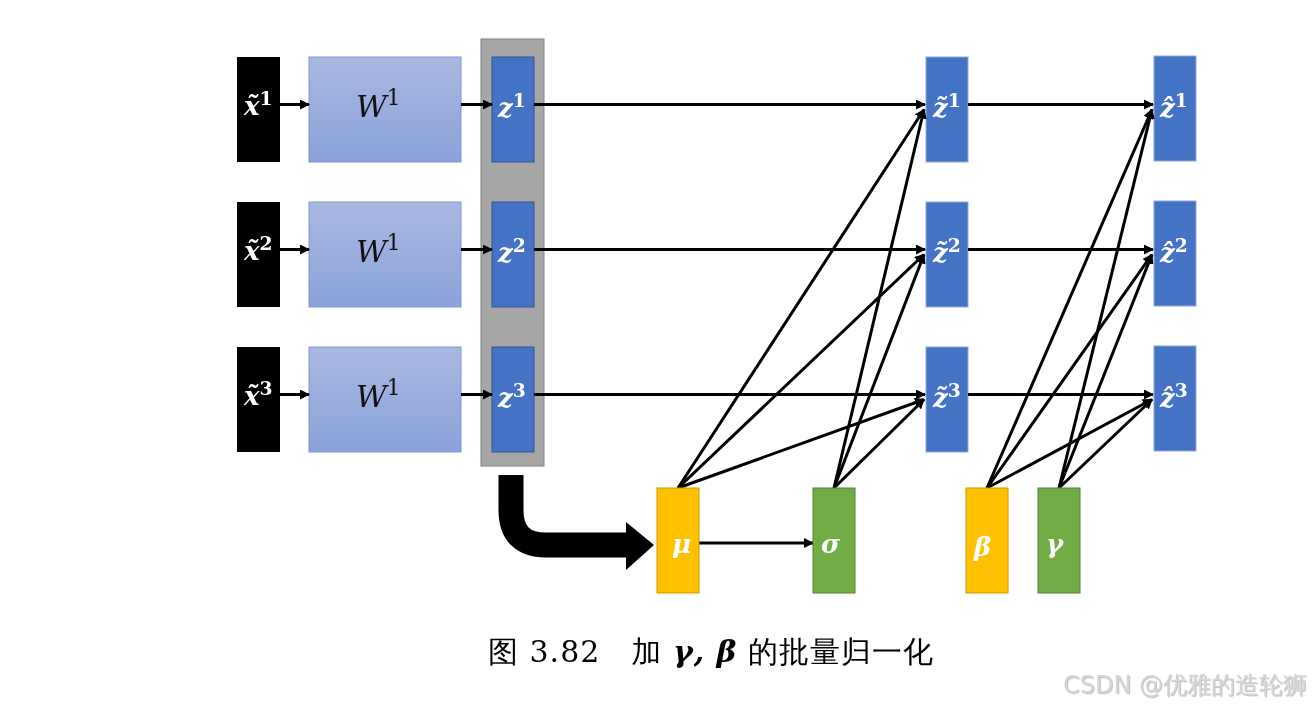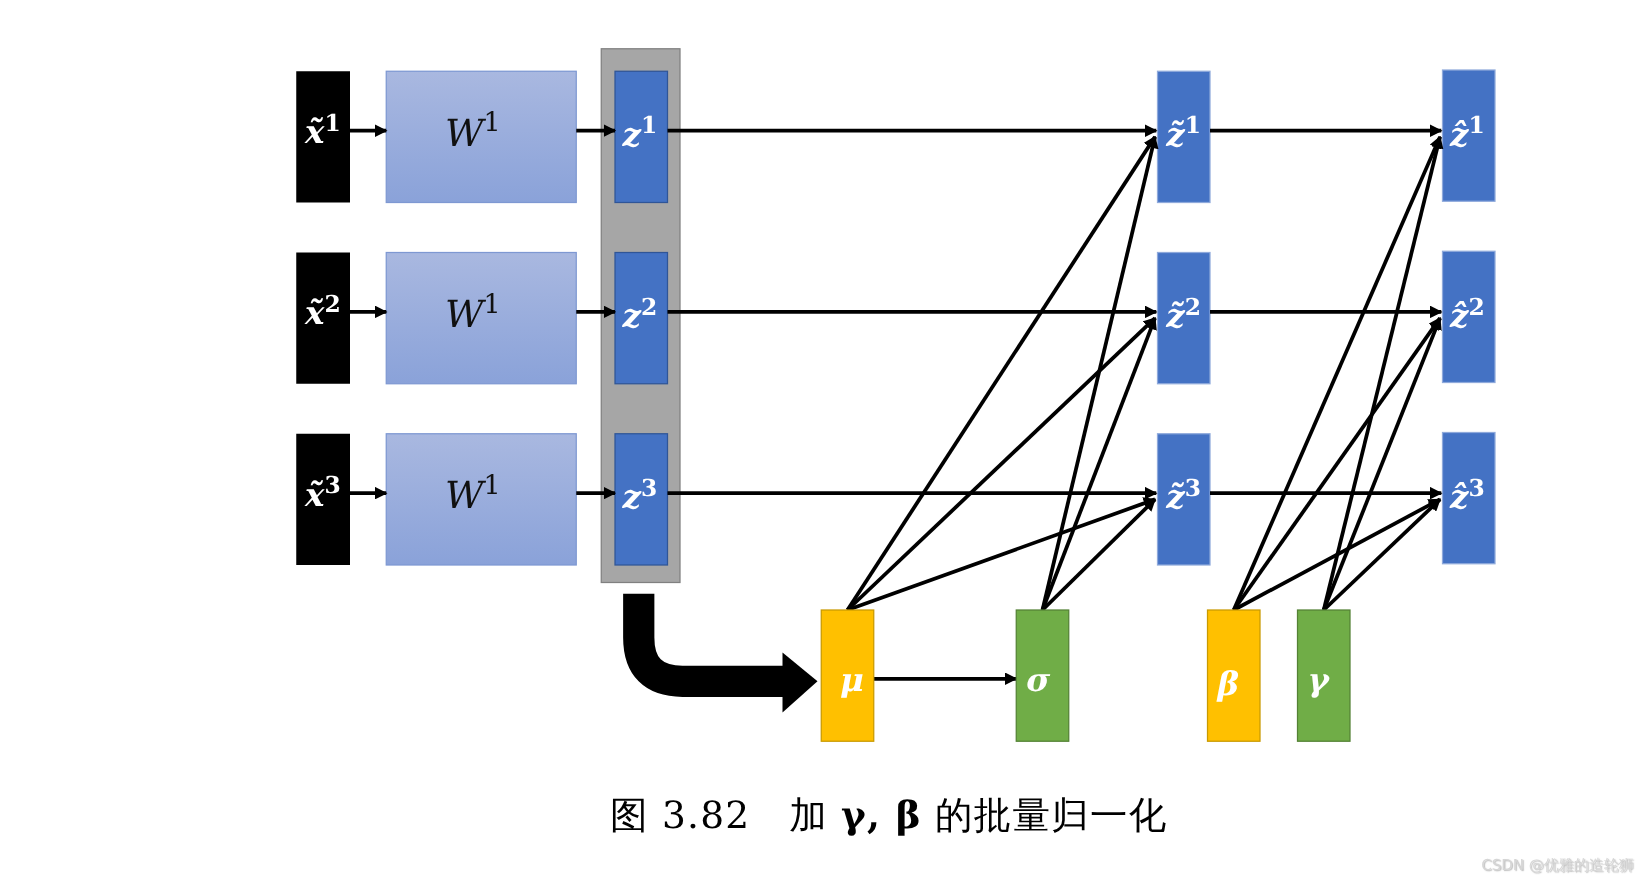--- a/index.html
+++ b/index.html
@@ -1,22 +1,22 @@
 <!DOCTYPE html>
 <html><head>
   <meta charset="utf-8">
   <style>
     html, body { margin: 0; padding: 0; background: #ffffff; }
     body { width: 1313px; height: 709px; position: relative; overflow: hidden; font-family: "DejaVu Serif", serif; }
     #diagram { position: absolute; left: 0; top: 0; }
     .lbl { font-family: "DejaVu Serif", serif; font-style: italic; font-weight: bold; fill: #ffffff; }
     .lbl-w { font-family: "DejaVu Serif", serif; font-style: italic; fill: #111111; }
     .caption { position: absolute; left: 488px; top: 632px; font-family: "DejaVu Serif", serif; font-size: 30px; color: #000; letter-spacing: 1px; white-space: nowrap; }
-    .caption .sym { font-weight: bold; }
-    .watermark { position: absolute; right: 6px; bottom: 8px; font-family: "DejaVu Sans", sans-serif; font-size: 12px; color: #d6d6d6; text-shadow: 1px 1px 1px #bbbbbb; white-space: nowrap; }
+    .caption .sym { font-style: italic; font-weight: bold; }
+    .watermark { position: absolute; right: 6px; bottom: 8px; font-family: "DejaVu Sans", sans-serif; font-size: 24px; color: #d6d6d6; text-shadow: 1px 1px 1px #bbbbbb; white-space: nowrap; }
   </style>
 </head>
 <body>
 
 <svg id="diagram" width="1313" height="709" viewBox="0 0 1313 709" xmlns="http://www.w3.org/2000/svg">
   <defs>
     <linearGradient id="wgrad" x1="0" y1="0" x2="0" y2="1">
       <stop offset="0" stop-color="#a9b8e0"></stop>
       <stop offset="1" stop-color="#8aa2d9"></stop>
     </linearGradient>

